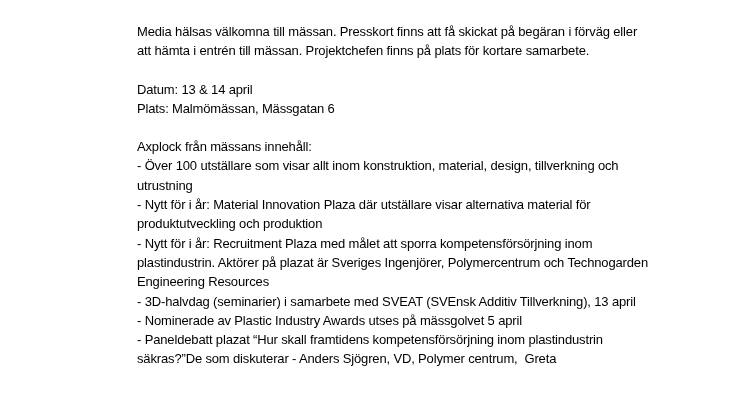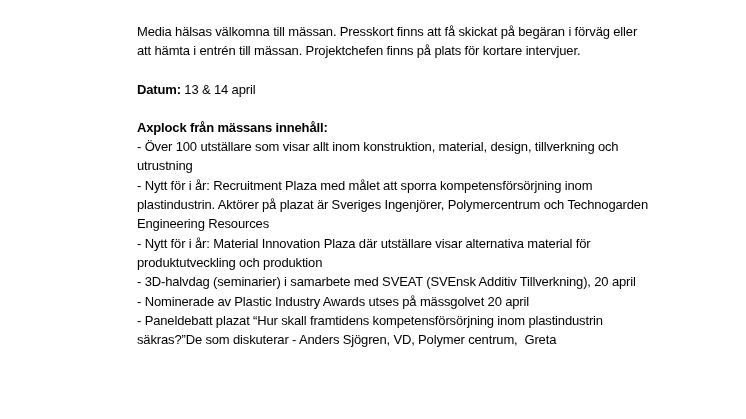--- a/index.html
+++ b/index.html
@@ -35,43 +35,44 @@
     white-space: pre-wrap;
   }
   .para {
     margin-bottom: 19px;
     white-space: pre-wrap;
   }
   .detail-block {
     margin-bottom: 19px;
   }
   .heading {
-    font-weight: bold;
+    font-weight: normal;
   }
   strong {
-    font-weight: bold;
+    font-weight: normal;
   }
 </style>
 </head>
 <body>
 
 <div class="page">
   <div class="content">
 
-    <p class="para">Media hälsas välkomna till mässan. Presskort finns att få skickat på begäran i förväg eller att hämta i entrén till mässan. Projektchefen finns på plats för kortare intervjuer.</p>
+    <p class="para">Media hälsas välkomna till mässan. Presskort finns att få skickat på begäran i förväg eller att hämta i entrén till mässan. Projektchefen finns på plats för kortare samarbete.</p>
 
     <div class="detail-block">
       <p class="line"><strong>Datum:</strong><span> 13 &amp; 14 april</span></p>
+      <p class="line"><strong>Plats:</strong><span> Malmömässan, Mässgatan 6</span></p>
     </div>
 
     <p class="line heading">Axplock från mässans innehåll:</p>
 
     <div class="list">
       <p class="line">- Över 100 utställare som visar allt inom konstruktion, material, design, tillverkning och utrustning</p>
+      <p class="line">- Nytt för i år: Material Innovation Plaza där utställare visar alternativa material för produktutveckling och produktion</p>
       <p class="line">- Nytt för i år: Recruitment Plaza med målet att sporra kompetensförsörjning inom plastindustrin. Aktörer på plazat är Sveriges Ingenjörer, Polymercentrum och Technogarden Engineering Resources</p>
-      <p class="line">- Nytt för i år: Material Innovation Plaza där utställare visar alternativa material för produktutveckling och produktion</p>
-      <p class="line">- 3D-halvdag (seminarier) i samarbete med SVEAT (SVEnsk Additiv Tillverkning), 20 april</p>
-      <p class="line">- Nominerade av Plastic Industry Awards utses på mässgolvet 20 april</p>
+      <p class="line">- 3D-halvdag (seminarier) i samarbete med SVEAT (SVEnsk Additiv Tillverkning), 13 april</p>
+      <p class="line">- Nominerade av Plastic Industry Awards utses på mässgolvet 5 april</p>
       <p class="line">- Paneldebatt plazat “Hur skall framtidens kompetensförsörjning inom plastindustrin säkras?”De som diskuterar - Anders Sjögren, VD, Polymer centrum,  Greta</p>
     </div>
 
   </div>
 </div>
 
 </body></html>

